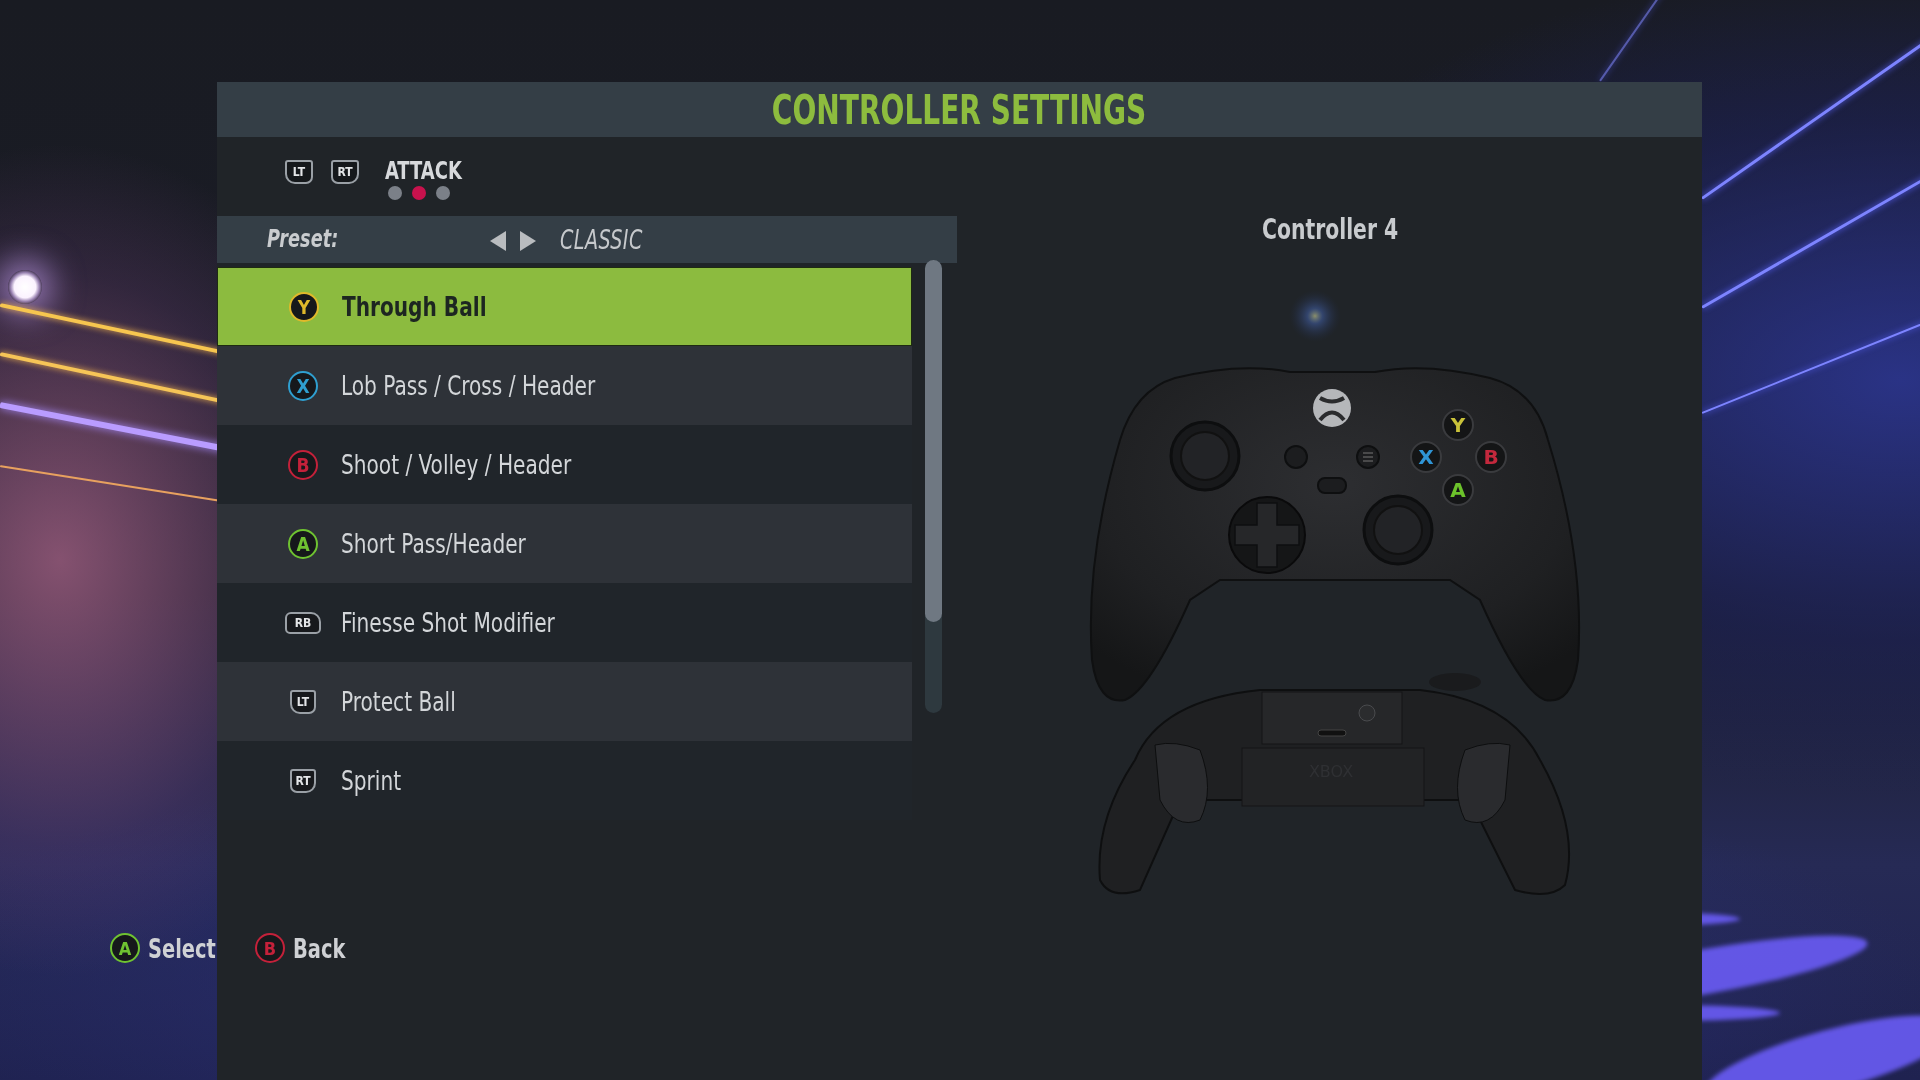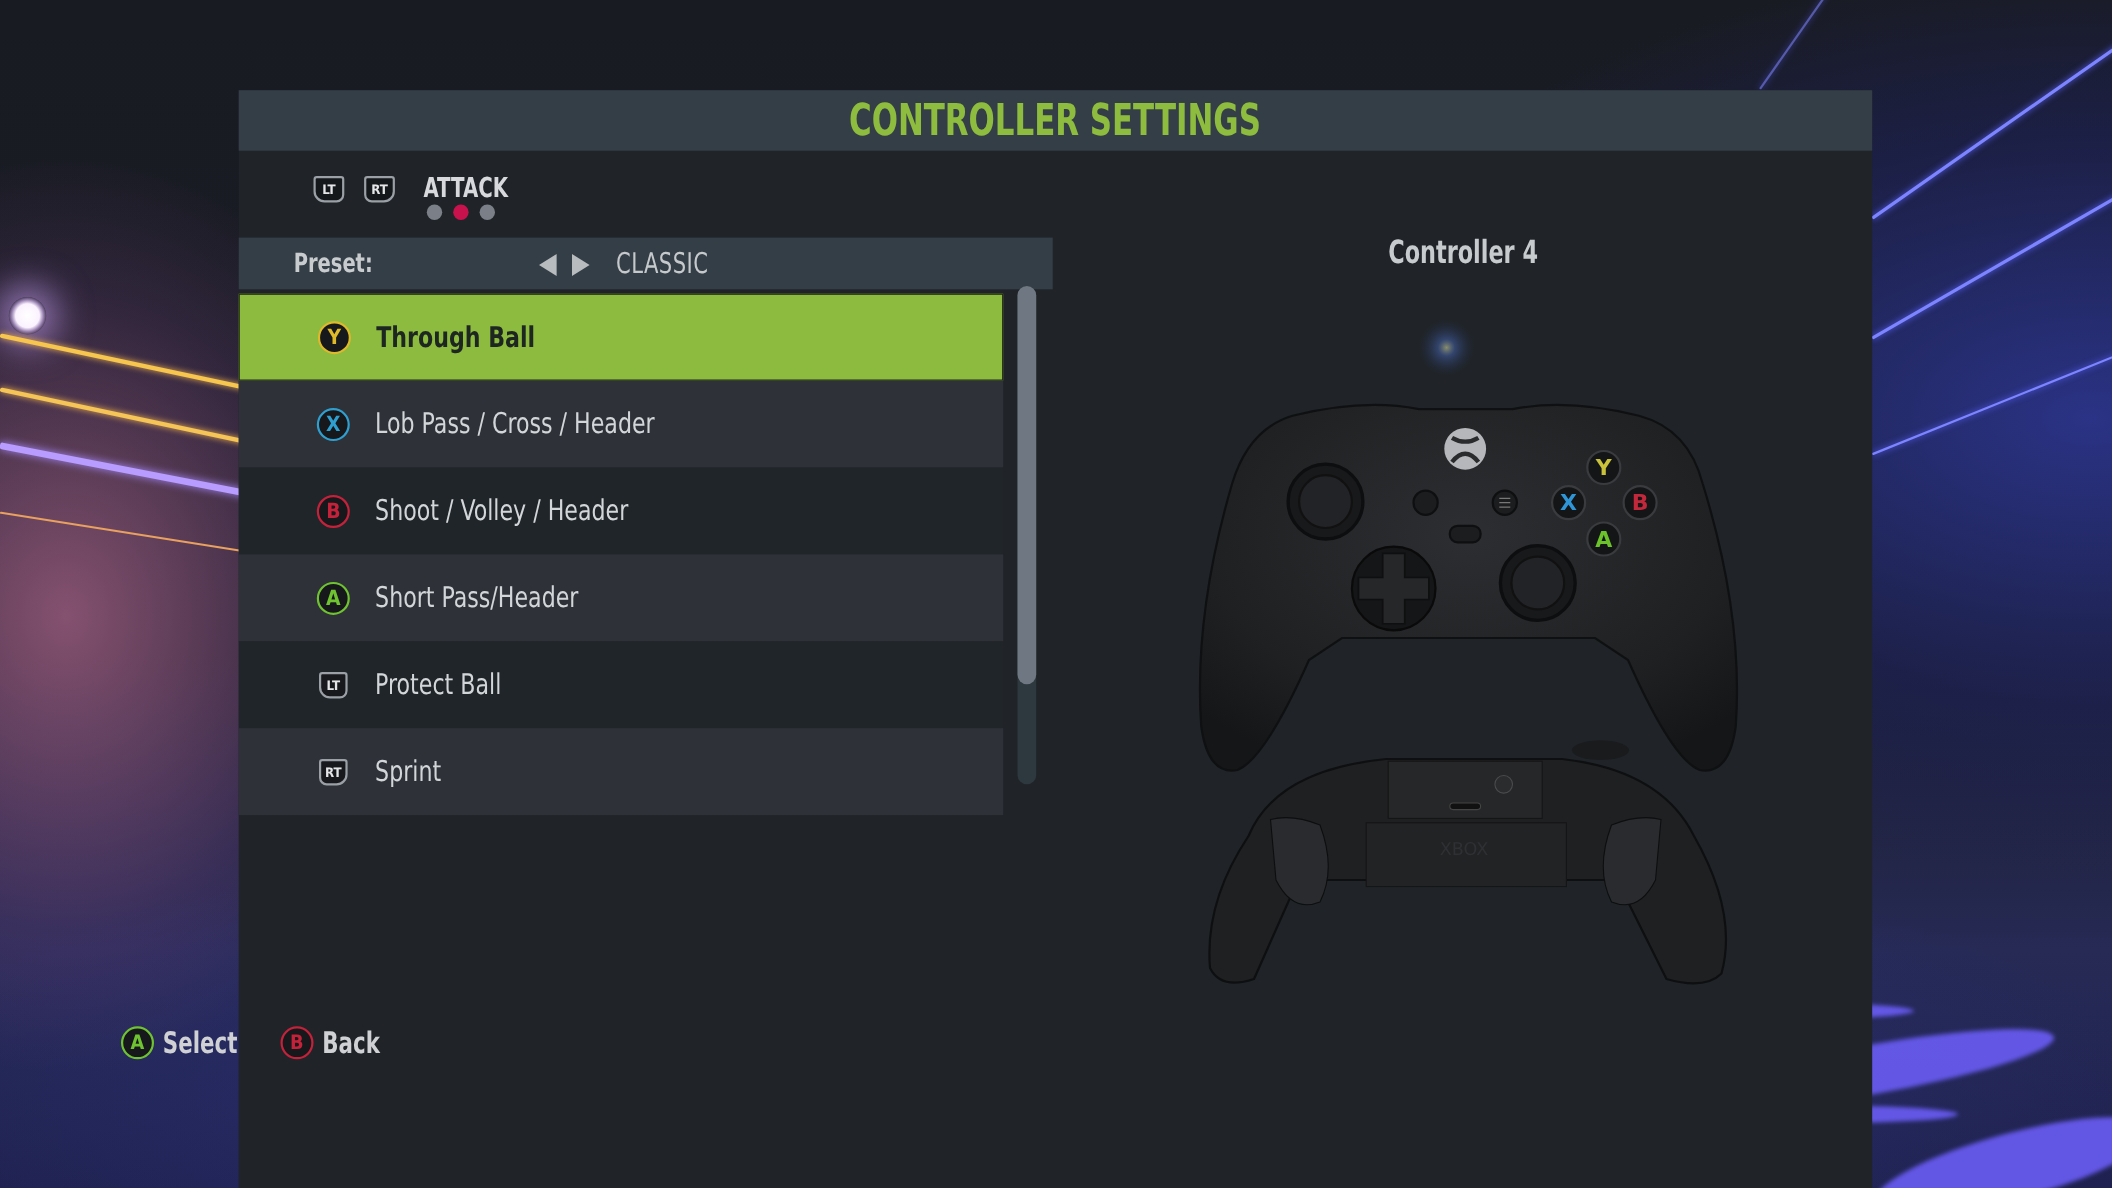--- a/index.html
+++ b/index.html
@@ -58,20 +58,21 @@
     position: absolute; left: 100px; top: 2px; font-size: 25px; font-weight: bold; color: #d7d9dc;
     transform: scaleX(0.8); transform-origin: left center; white-space: nowrap;
   }
   .dots { position: absolute; left: 103px; top: 32px; display: flex; gap: 10px; }
   .dot { width: 14px; height: 14px; border-radius: 50%; background: #7b8088; }
   .dot.active { background: #c8124d; }
 
   .preset-bar {
     position: absolute; left: 0; top: 134px; width: 740px; height: 47px;
     background: #343e46;
+    font-style: italic;
   }
   .preset-label {
     position: absolute; left: 50px; top: 9px; font-size: 24px; font-weight: bold; color: #c9cccf;
     transform: scaleX(0.82); transform-origin: left center;
   }
   .arrow { position: absolute; top: 15px; width: 0; height: 0; cursor: pointer; }
   .arrow.left { left: 273px; border-top: 10px solid transparent; border-bottom: 10px solid transparent; border-right: 16px solid #b9bcbf; }
   .arrow.right { left: 303px; border-top: 10px solid transparent; border-bottom: 10px solid transparent; border-left: 16px solid #b9bcbf; }
   .preset-value {
     position: absolute; left: 343px; top: 9px; font-size: 26px; color: #c6c9cc;
@@ -193,20 +194,26 @@
         <div class="row-icon">
           <div class="face" style="border-color: rgb(196, 33, 58); color: rgb(196, 33, 58);">B</div>
         </div>
         <div class="row-label">Shoot / Volley / Header</div>
       </div>
       <div class="row">
         <div class="row-icon">
           <div class="face" style="border-color: rgb(111, 195, 49); color: rgb(111, 195, 49);">A</div>
         </div>
         <div class="row-label">Short Pass/Header</div>
+      </div>
+      <div class="row">
+        <div class="row-icon">
+          <div class="bumper rb">RB</div>
+        </div>
+        <div class="row-label">Finesse Shot Modifier</div>
       </div>
       <div class="row">
         <div class="row-icon">
           <div class="trigger-sm lt">LT</div>
         </div>
         <div class="row-label">Protect Ball</div>
       </div>
       <div class="row">
         <div class="row-icon">
           <div class="trigger-sm rt">RT</div>

